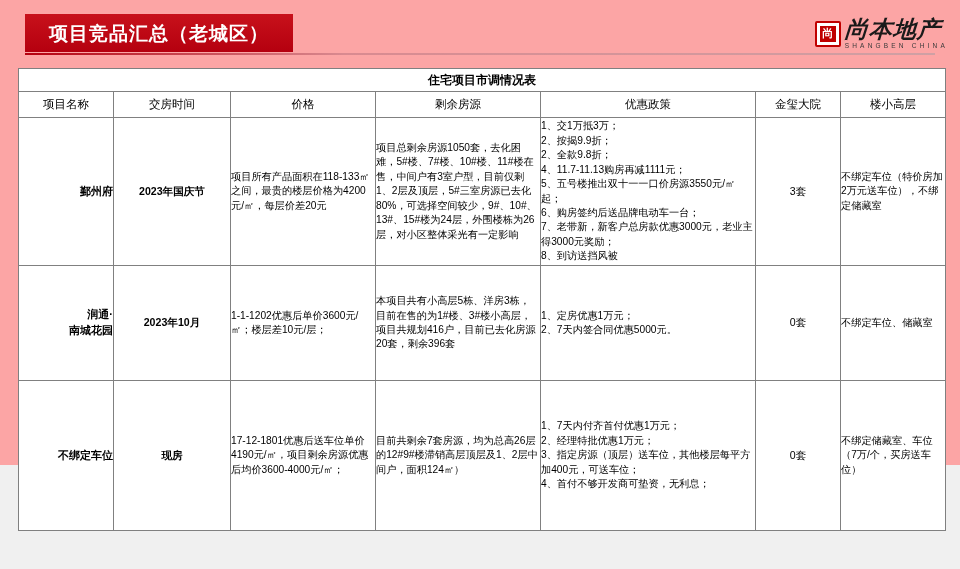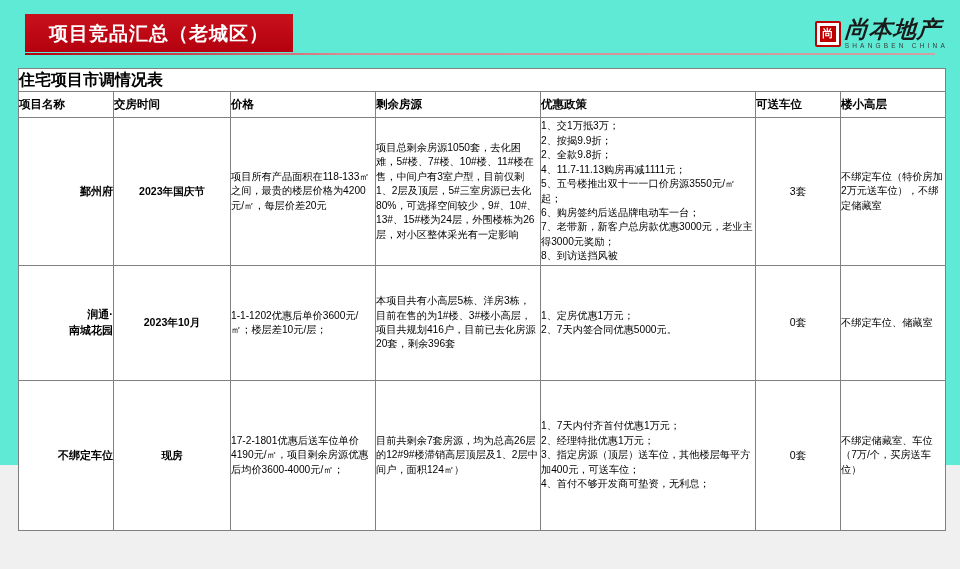--- a/index.html
+++ b/index.html
@@ -5,21 +5,21 @@
   html,body{margin:0;padding:0;}
   body{
     width:960px;height:569px;
     background:#f0f0f0;
     font-family:"Liberation Sans","DejaVu Sans",sans-serif;
     overflow:hidden;
   }
   .page{
     position:relative;
     width:960px;height:465px;
-    background:#5eead4;
+    background:#fca5a5;
     box-sizing:border-box;
   }
 
   
   .header{
     position:absolute;left:0;top:0;width:960px;height:60px;
   }
   .title-box{
     position:absolute;left:25px;top:14px;
     width:268px;height:38px;
@@ -90,29 +90,29 @@
     background:#ffffff;
   }
   table.grid th,table.grid td{
     border:1px solid #808080;
     padding:0;
     vertical-align:middle;
     color:#000000;
   }
   .caption-cell{
     height:22px;
-    text-align:left;
-    font-size:16px;
+    text-align:center;
+    font-size:12px;
     font-weight:bold;
   }
   .hdr-cell{
     height:25px;
-    text-align:left;
+    text-align:center;
     font-size:11.5px;
-    font-weight:bold;
+    font-weight:normal;
   }
   td.cell{
     font-size:10.2px;
     line-height:1.42;
     padding:4px 3px;
     vertical-align:middle;
   }
   td.c-name{
     text-align:right;font-weight:bold;font-size:11px;
     line-height:1.45;
@@ -171,21 +171,21 @@
       <thead>
         <tr>
           <th class="caption-cell" colspan="7">住宅项目市调情况表</th>
         </tr>
         <tr>
           <th class="hdr-cell">项目名称</th>
           <th class="hdr-cell">交房时间</th>
           <th class="hdr-cell">价格</th>
           <th class="hdr-cell">剩余房源</th>
           <th class="hdr-cell">优惠政策</th>
-          <th class="hdr-cell">可送车位</th>
+          <th class="hdr-cell">金玺大院</th>
           <th class="hdr-cell">楼小高层</th>
         </tr>
       </thead>
       <tbody>
         <tr class="r1">
           <td class="cell c-name">鄞州府</td>
           <td class="cell c-date">2023年国庆节</td>
           <td class="cell c-text">项目所有产品面积在118-133㎡之间，最贵的楼层价格为4200元/㎡，每层价差20元</td>
           <td class="cell c-text">项目总剩余房源1050套，去化困难，5#楼、7#楼、10#楼、11#楼在售，中间户有3室户型，目前仅剩1、2层及顶层，5#三室房源已去化80%，可选择空间较少，9#、10#、13#、15#楼为24层，外围楼栋为26层，对小区整体采光有一定影响</td>
           <td class="cell c-text">
@@ -212,21 +212,21 @@
           <td class="cell c-text">
               <div>1、定房优惠1万元；</div>
               <div>2、7天内签合同优惠5000元。</div>
             </td>
           <td class="cell c-qty">0套</td>
           <td class="cell c-text">不绑定车位、储藏室</td>
         </tr>
         <tr class="r3">
           <td class="cell c-name">不绑定车位</td>
           <td class="cell c-date">现房</td>
-          <td class="cell c-text">17-2-1801优惠后送车位单价4190元/㎡，项目剩余房源优惠后均价3600-4000元/㎡；</td>
+          <td class="cell c-text">17-12-1801优惠后送车位单价4190元/㎡，项目剩余房源优惠后均价3600-4000元/㎡；</td>
           <td class="cell c-text">目前共剩余7套房源，均为总高26层的12#9#楼滞销高层顶层及1、2层中间户，面积124㎡）</td>
           <td class="cell c-text">
               <div>1、7天内付齐首付优惠1万元；</div>
               <div>2、经理特批优惠1万元；</div>
               <div>3、指定房源（顶层）送车位，其他楼层每平方加400元，可送车位；</div>
               <div>4、首付不够开发商可垫资，无利息；</div>
             </td>
           <td class="cell c-qty">0套</td>
           <td class="cell c-text">不绑定储藏室、车位（7万/个，买房送车位）</td>
         </tr>

